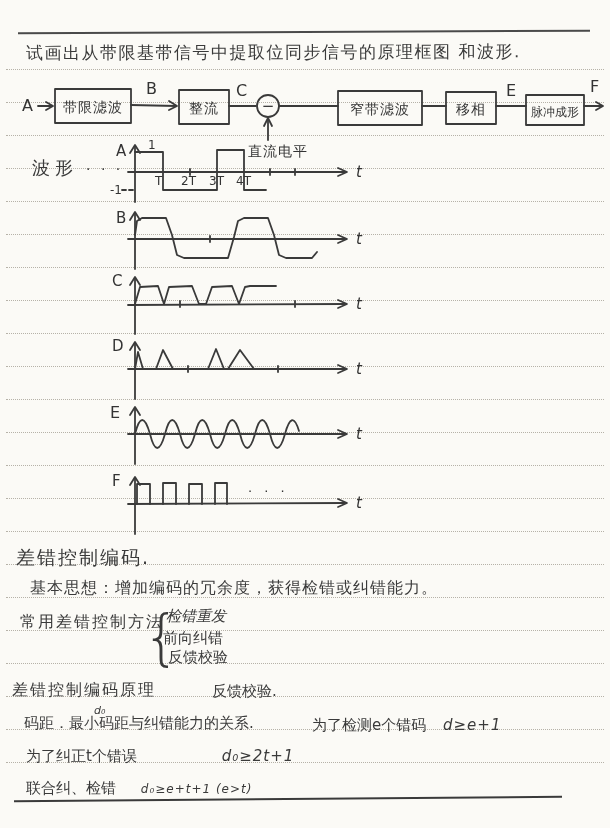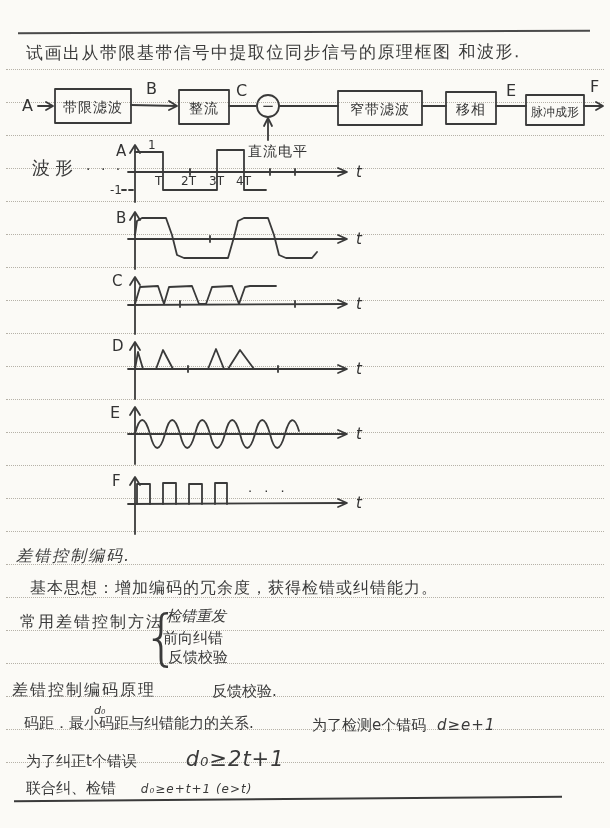--- a/index.html
+++ b/index.html
@@ -173,40 +173,40 @@
   <line x1="48" y1="36" x2="266" y2="35"></line>
   <polyline points="258,31 267,35 258,39"></polyline>
   <text class="axis-t" x="276" y="40">t</text>
   <path d="M57,36 L57,16 L70,16 L70,36"></path>
   <path d="M83,36 L83,15 L96,15 L96,36"></path>
   <path d="M109,36 L109,16 L122,16 L122,36"></path>
   <path d="M135,36 L135,15 L147,15 L147,36"></path>
   <text x="168" y="28" font-size="13" letter-spacing="4">· · ·</text>
 </svg>
 
-<div class="hw notes" style="top:546px;left:16px;font-size:16px;letter-spacing:2px;font-style:italic;">差错控制编码.</div>
+<div class="hw notes" style="top:546px;left:16px;font-size:19px;letter-spacing:2px;">差错控制编码.</div>
 <div class="hw notes" style="top:578px;left:30px;font-size:16px;letter-spacing:1px;">基本思想：增加编码的冗余度，获得检错或纠错能力。</div>
 
 <div class="hw notes" style="top:612px;left:20px;font-size:16px;letter-spacing:2px;">常用差错控制方法</div>
 <div class="hw brace">{</div>
 <div class="hw notes" style="top:607px;left:166px;font-style:italic;">检错重发</div>
 <div class="hw notes" style="top:629px;left:163px;">前向纠错</div>
 <div class="hw notes" style="top:648px;left:168px;">反馈校验</div>
 
 <div class="hw notes" style="top:680px;left:12px;font-size:16px;letter-spacing:2px;">差错控制编码原理</div>
 <div class="hw notes" style="top:682px;left:212px;">反馈校验.</div>
 
 <div class="hw d0note" style="top:704px;left:94px;">d₀</div>
 <div class="hw notes" style="top:714px;left:24px;">码距．最小码距与纠错能力的关系.</div>
 <div class="hw notes" style="top:716px;left:312px;">
   <span>为了检测e个错码</span>
-  <span class="formula" style="margin-left:6px;font-style:italic;">d≥e+1</span>
+  <span class="formula" style="margin-left:12px;font-style:italic;">d≥e+1</span>
 </div>
 
 <div class="hw notes" style="top:747px;left:26px;">
   <span>为了纠正t个错误</span>
-  <span class="formula" style="margin-left:44px;font-size:21px;">d₀≥2t+1</span>
+  <span class="formula" style="margin-left:80px;font-size:15px;">d₀≥2t+1</span>
 </div>
 
 <div class="hw notes" style="top:779px;left:26px;">
   <span>联合纠、检错</span>
   <span class="formula" style="margin-left:20px;font-size:12px;">d₀≥e+t+1  (e&gt;t)</span>
 </div>
 
 </body></html>

